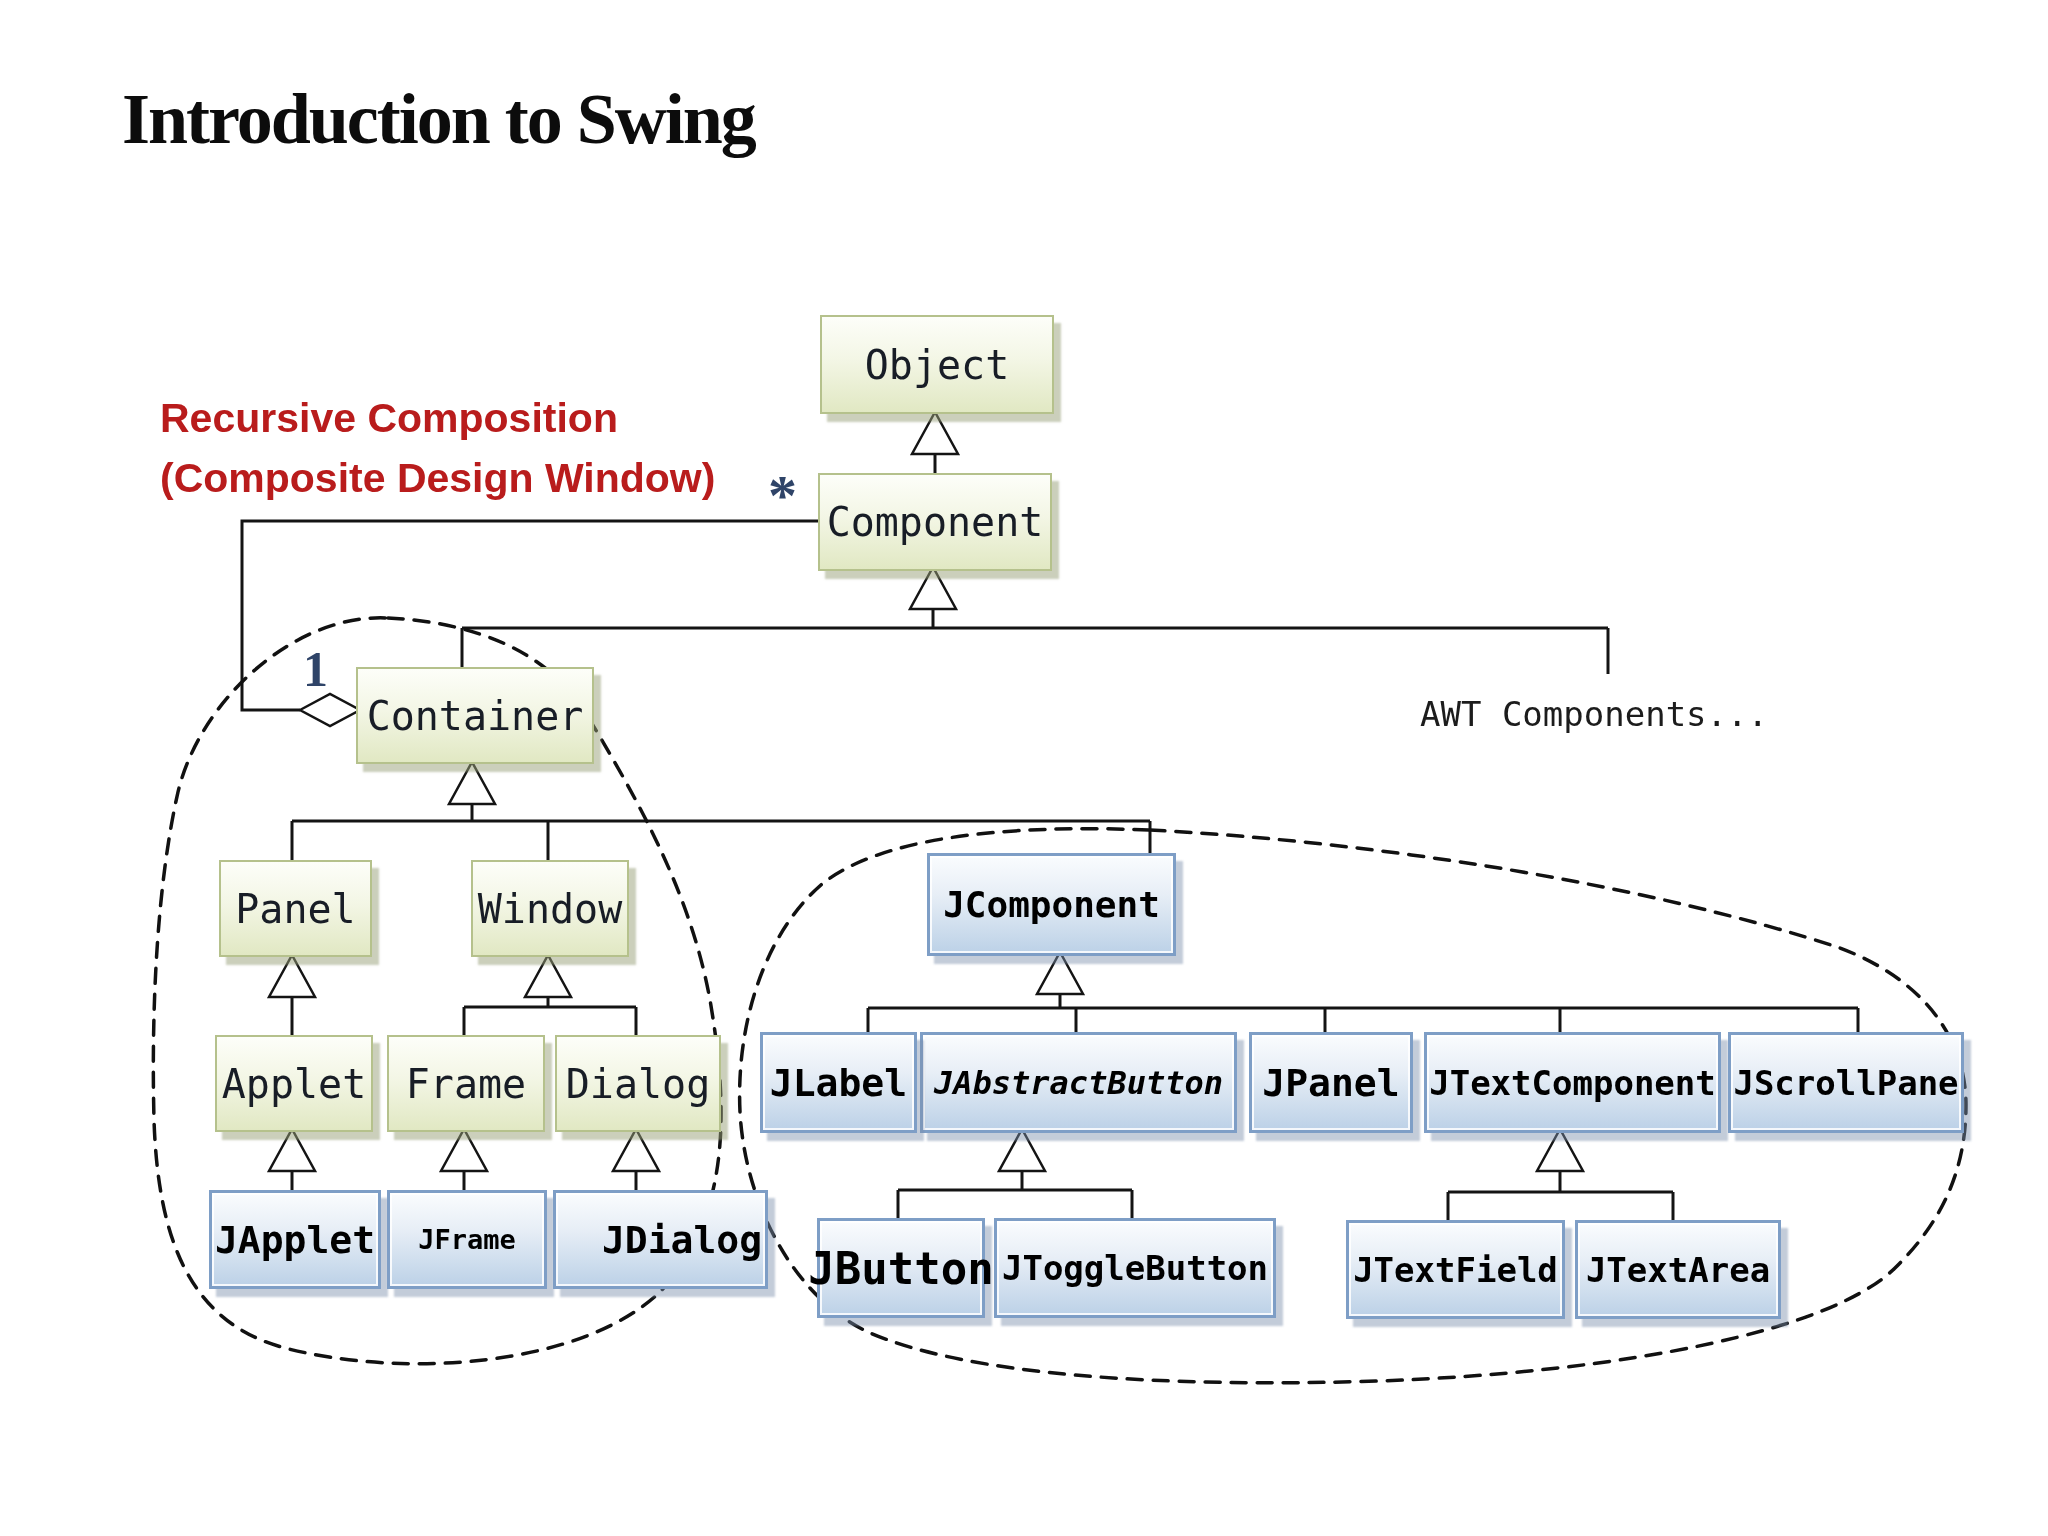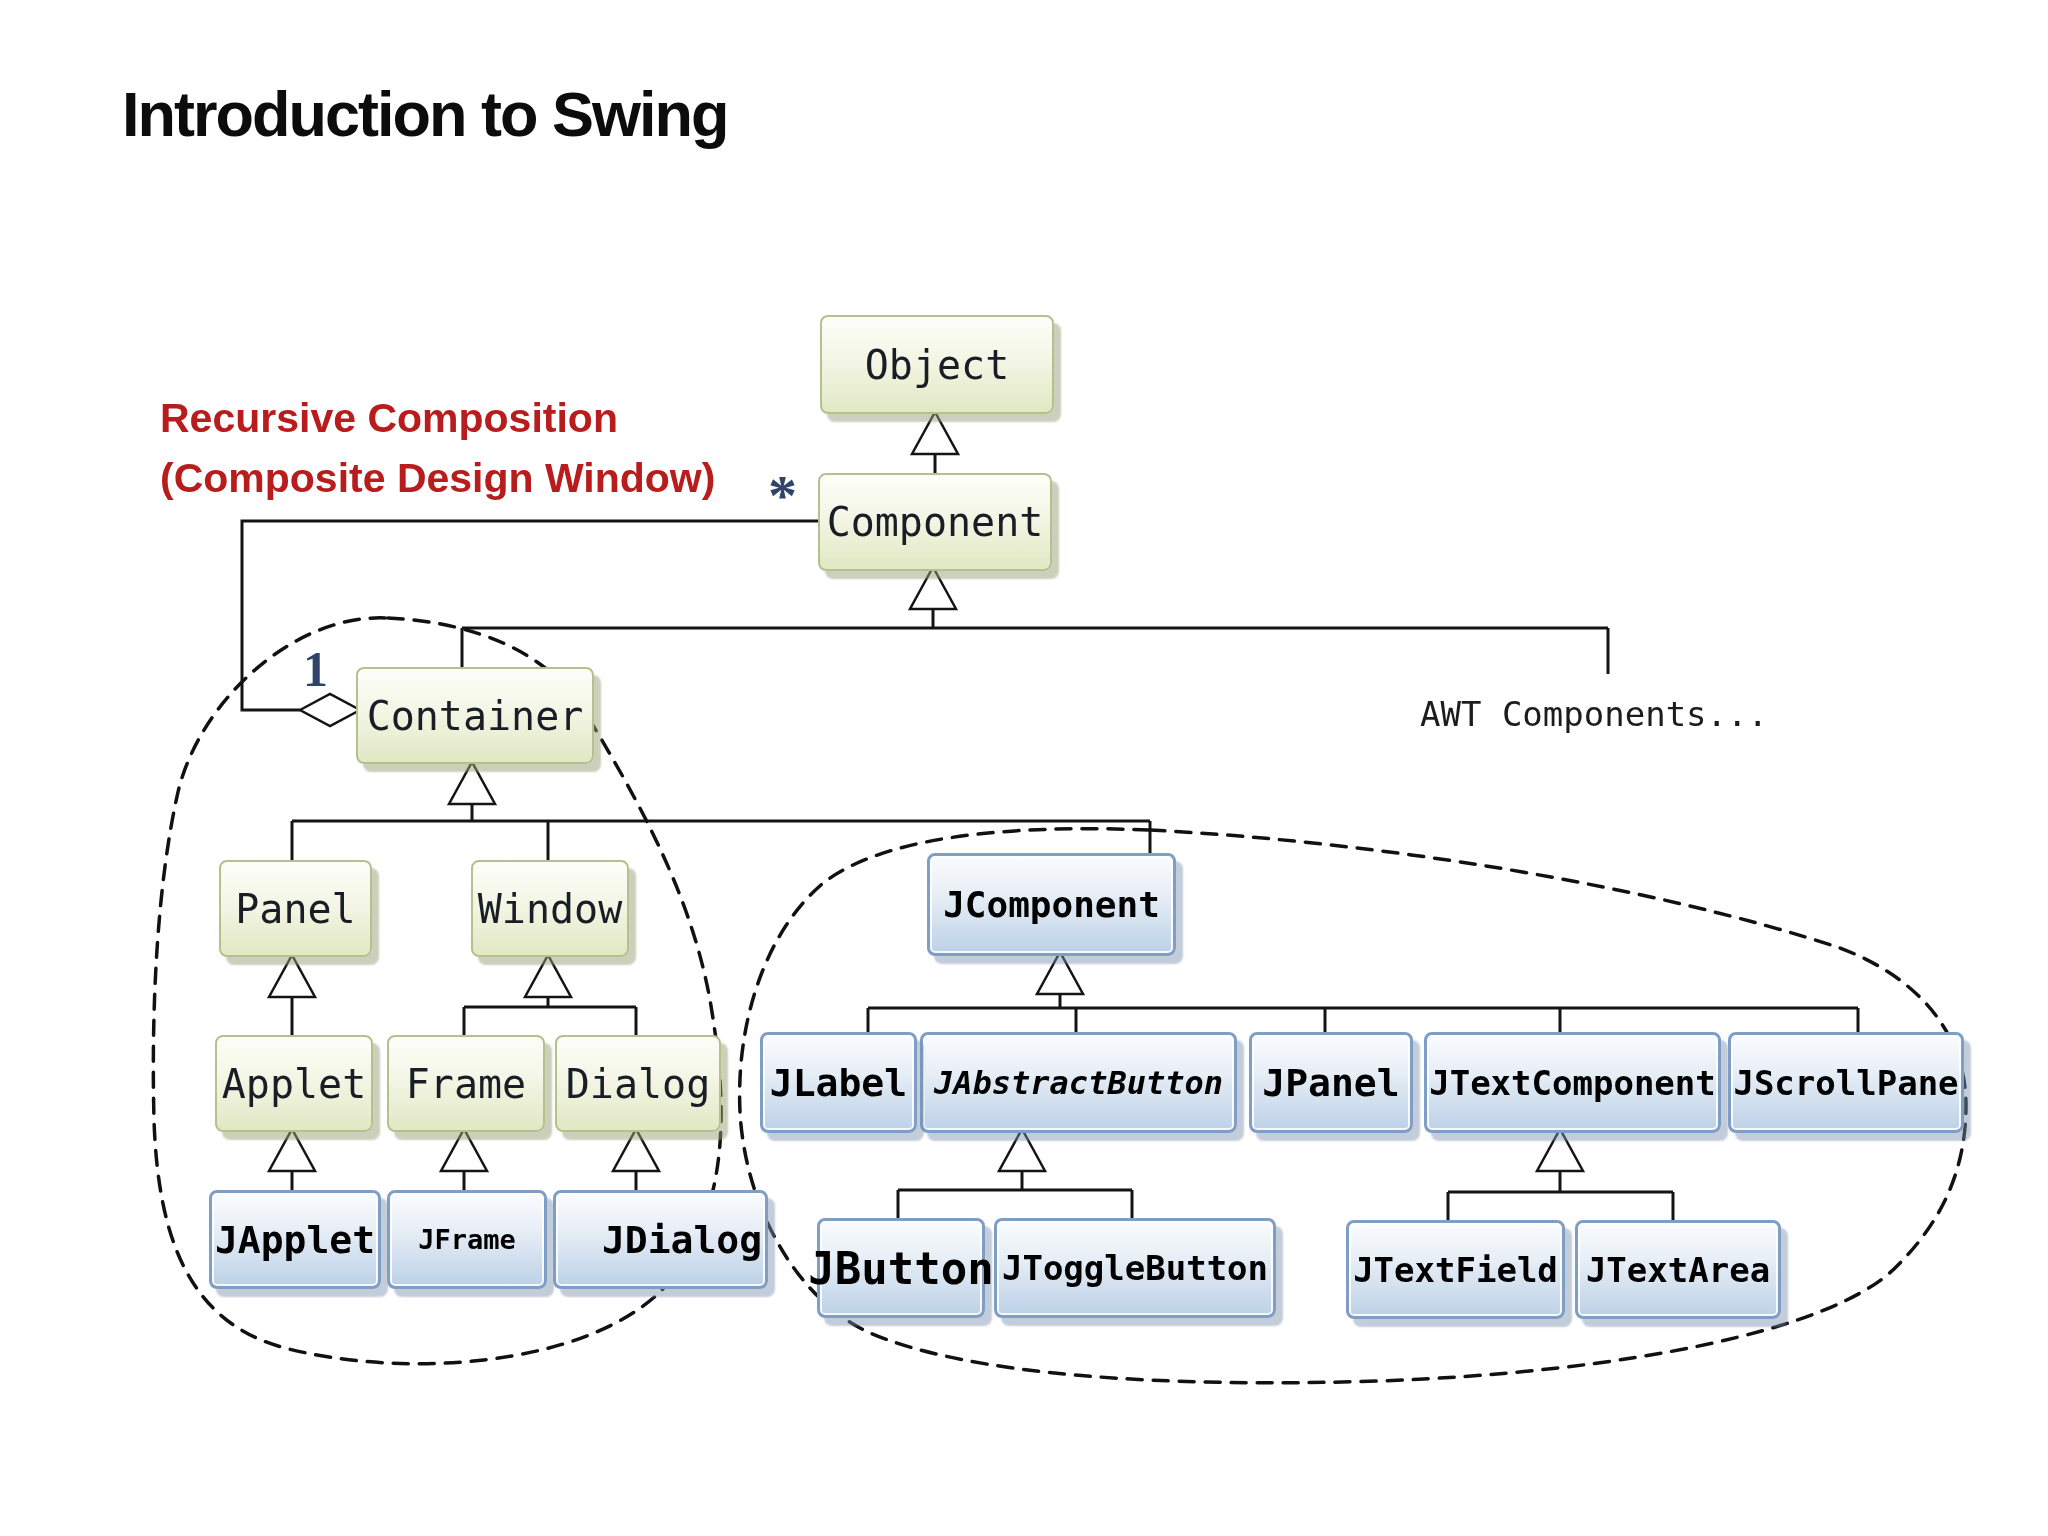--- a/index.html
+++ b/index.html
@@ -6,22 +6,22 @@
   #slide{
     position:relative;
     width:2048px;height:1536px;
     background:#ffffff;
     overflow:hidden;
     font-family:"DejaVu Sans Mono", monospace;
   }
   #wires{position:absolute;left:0;top:0;z-index:0;}
   .title{
     position:absolute;left:122px;top:78px;
-    font-family:Liberation Sans, sans-serif;
-    font-weight:700;font-size:63px;letter-spacing:-2px;color:#0c0c0c;
+    font-family:Liberation Serif, serif;
+    font-weight:700;font-size:72px;letter-spacing:-2px;color:#0c0c0c;
     white-space:nowrap;
   }
   .annotation{
     position:absolute;left:160px;top:388px;
     font-family:"Liberation Sans", sans-serif;
     font-weight:700;font-size:41px;line-height:60px;color:#b91c1c;
     white-space:nowrap;
   }
   .awt-label{
     position:absolute;left:1420px;top:694px;
@@ -30,21 +30,21 @@
   }
   .mult{
     position:absolute;color:#2f4468;
     font-family:"Liberation Serif", serif;font-weight:700;
   }
   .mult-many{left:768px;top:462px;font-size:58px;}
   .mult-one{left:303px;top:640px;font-size:50px;}
   .cbox{
     position:absolute;z-index:1;
     display:flex;align-items:center;justify-content:center;
-    border-radius:8px;
+    border-radius:0;
     white-space:nowrap;
     color:#181d26;
   }
   .cbox.awt{
     border:2px solid #b5c18c;
     background:linear-gradient(180deg,#fdfef9 0%,#f3f6e5 45%,#e1e8c3 100%);
     box-shadow:7px 8px 2px rgba(151,159,120,0.5);
   }
   .cbox.swing{
     border:3px solid #7e9ec6;

